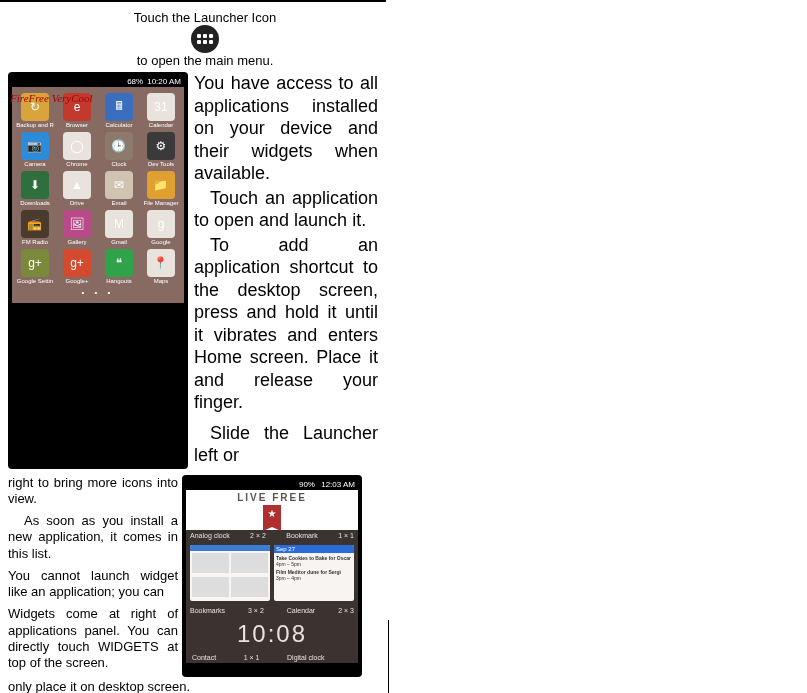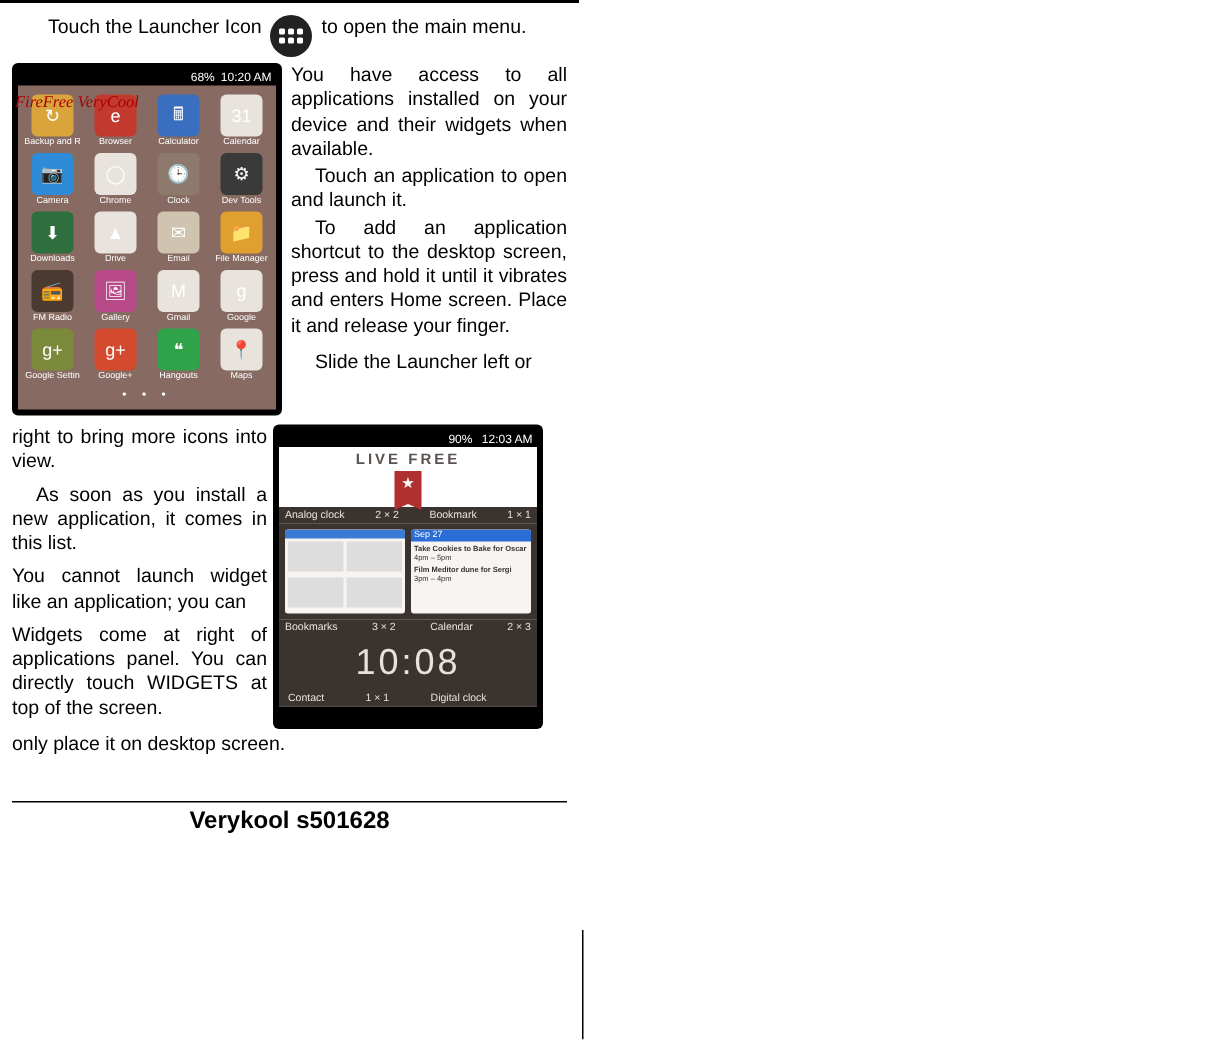--- a/index.html
+++ b/index.html
@@ -40,23 +40,24 @@
     margin-right: 12px;
   }
   .sec-title {
     color: #0033aa;
     font-weight: bold;
     font-size: 14px;
   }
   .intro-line {
     margin-top: 8px;
     display: flex;
-    align-items: flex-start;
+    align-items: center;
     font-size: 13px;
     margin-left: 24px;
+    flex-direction: column;
   }
   .launcher-icon {
     display: inline-flex;
     width: 28px;
     height: 28px;
     background: #222;
     border-radius: 50%;
     margin: 0 6px;
     align-items: center;
     justify-content: center;
@@ -132,21 +133,21 @@
   }
   .page-dots {
     text-align: center;
     color: #fff;
     font-size: 8px;
     letter-spacing: 4px;
     padding: 2px 0;
   }
   .col-text {
     flex: 1;
-    font-size: 13px;
+    font-size: 18px;
     line-height: 1.25;
     text-align: justify;
   }
   .col-text .para { text-indent: 16px; margin-bottom: 2px; }
   .col-text .para-noindent { margin-bottom: 2px; }
 
   .row2 {
     display: flex;
     gap: 4px;
     margin-top: 6px;

